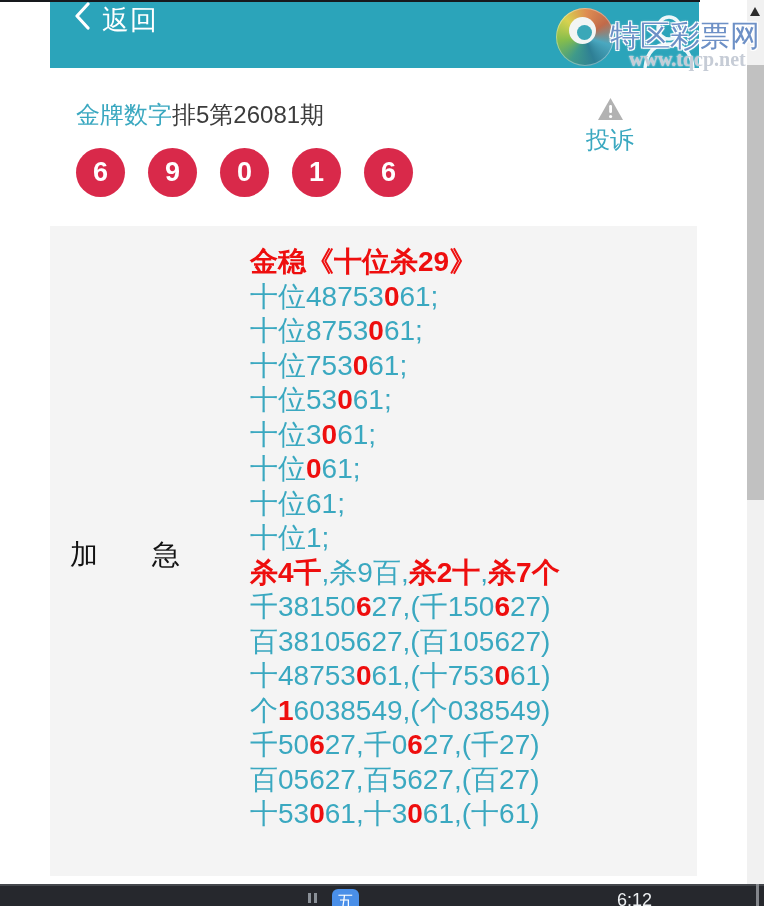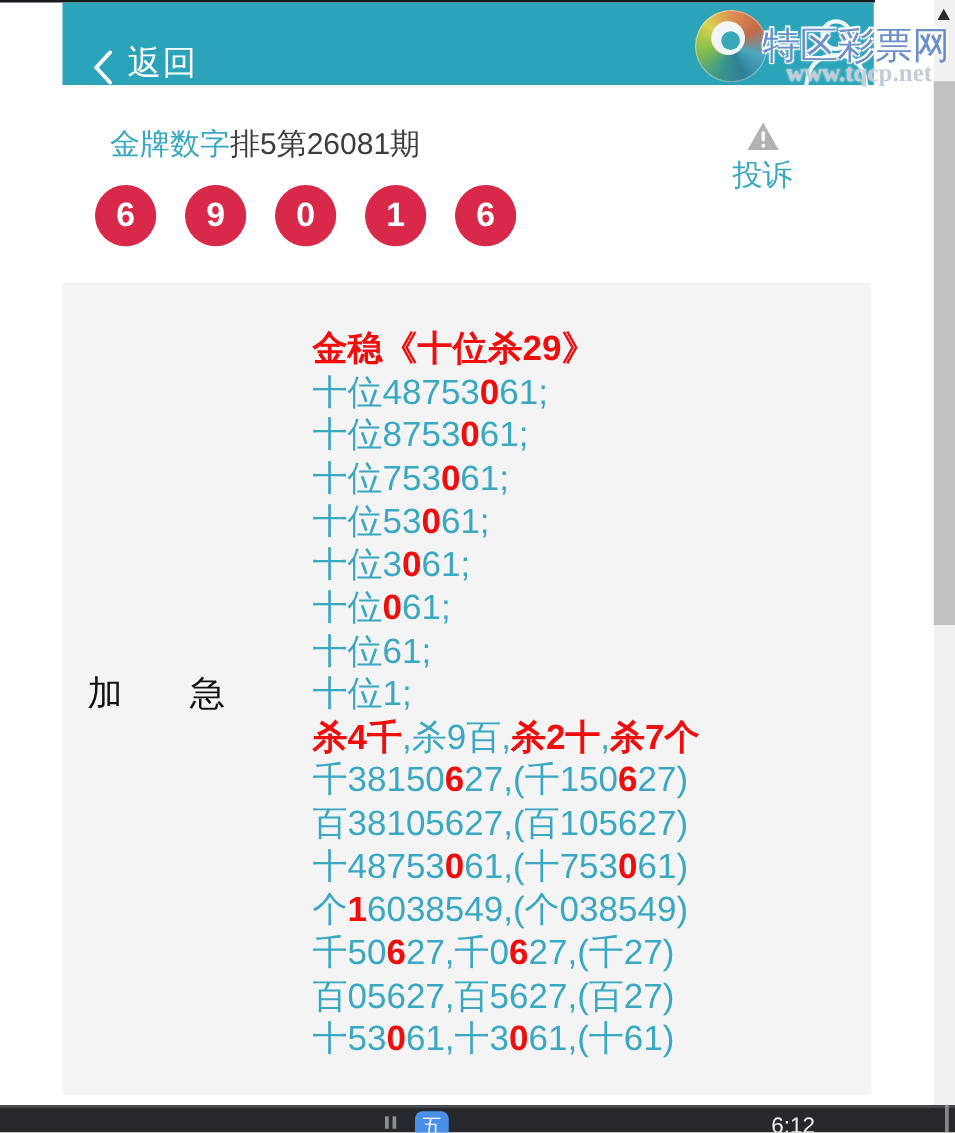--- a/index.html
+++ b/index.html
@@ -6,53 +6,53 @@
   body{
     width:764px;height:906px;position:relative;overflow:hidden;
     background:#ffffff;
     font-family:"Liberation Sans",sans-serif;
   }
   
   .top-line{position:absolute;left:0;top:0;width:700px;height:2px;background:#17191d;}
 
   
   .header{position:absolute;left:50px;top:2px;width:649px;height:66px;background:var(--header-teal);}
-  .back{position:absolute;left:24px;top:0;height:66px;display:flex;align-items:flex-end;gap:12px;color:#fff;cursor:pointer;}
+  .back{position:absolute;left:24px;top:0;height:66px;display:flex;align-items:flex-start;gap:12px;color:#fff;cursor:pointer;}
   .back .lbl{font-size:27px;letter-spacing:1px;}
   .person{position:absolute;left:588px;top:10px;opacity:.92;}
 
   
   .wm-logo{position:absolute;left:556px;top:8px;width:58px;height:58px;border-radius:50%;
     background:conic-gradient(from 210deg,#3f9a8a,#85bd4c,#d8d24f,#de8c52,#c16a4a,#4aa8c0,#2e7f95,#3f9a8a);
     box-shadow:0 0 0 1px rgba(255,255,255,.35) inset;z-index:6;}
   .wm-logo::after{content:"";position:absolute;left:13px;top:9px;width:27px;height:27px;border-radius:50%;
     background:#f2f5f4;}
   .wm-logo::before{content:"";position:absolute;left:21px;top:17px;width:15px;height:15px;border-radius:50%;
     background:#3aa8b8;z-index:1;}
   .wm-name{position:absolute;left:610px;top:16px;z-index:6;font-size:30px;font-weight:normal;color:var(--brand-blue);
     letter-spacing:0px;white-space:nowrap;
     text-shadow:-1px -1px 0 #fff,1px -1px 0 #fff,-1px 1px 0 #fff,1px 1px 0 #fff,0 0 3px #fff;}
   .wm-url{position:absolute;left:629px;top:48px;z-index:6;font-family:"Liberation Serif",serif;font-weight:bold;
     font-size:20px;color:#c6ccd6;white-space:nowrap;text-shadow:0 0 2px #fff;}
 
   
-  .title{position:absolute;left:76px;top:99px;font-size:24px;color:#3c3c3c;white-space:nowrap;margin-left:12px;}
+  .title{position:absolute;left:76px;top:99px;font-size:24px;color:#3c3c3c;white-space:nowrap;}
   .title .hl{color:var(--text-teal);}
   .complaint{position:absolute;left:586px;top:97px;display:flex;align-items:center;gap:3px;cursor:pointer;flex-direction:column;}
   .complaint .lbl{color:var(--text-teal);font-size:24px;}
 
   
   .balls{position:absolute;left:76px;top:148px;display:flex;gap:23px;}
   .ball{width:49px;height:49px;border-radius:50%;background:var(--ball-red);color:#fff;
     font-size:27px;font-weight:bold;display:flex;align-items:center;justify-content:center;}
 
   
   .notice-box{position:absolute;left:50px;top:226px;width:647px;height:650px;background:#f4f4f4;}
   .urgent{position:absolute;left:20px;top:310px;display:flex;gap:54px;color:#121212;font-size:28px;}
-  .lines{position:absolute;left:200px;top:19px;font-size:28px;line-height:34.5px;color:var(--text-teal);white-space:nowrap;margin-top:17px;}
+  .lines{position:absolute;left:200px;top:19px;font-size:28px;line-height:34.5px;color:var(--text-teal);white-space:nowrap;}
   .seg-rb{color:var(--accent-red);font-weight:bold;}
 
   
   .scrollbar{position:absolute;left:747px;top:0;width:17px;height:884px;background:#f1f1f1;}
   .sb-arrow{position:absolute;left:3px;top:7px;width:0;height:0;cursor:pointer;
     border-left:5.5px solid transparent;border-right:5.5px solid transparent;border-bottom:9px solid #2c2c2c;}
   .sb-thumb{position:absolute;left:0;top:65px;width:17px;height:435px;background:#c1c1c1;cursor:pointer;}
 
   
   .player-bar{position:absolute;left:0;top:884px;width:764px;height:22px;

